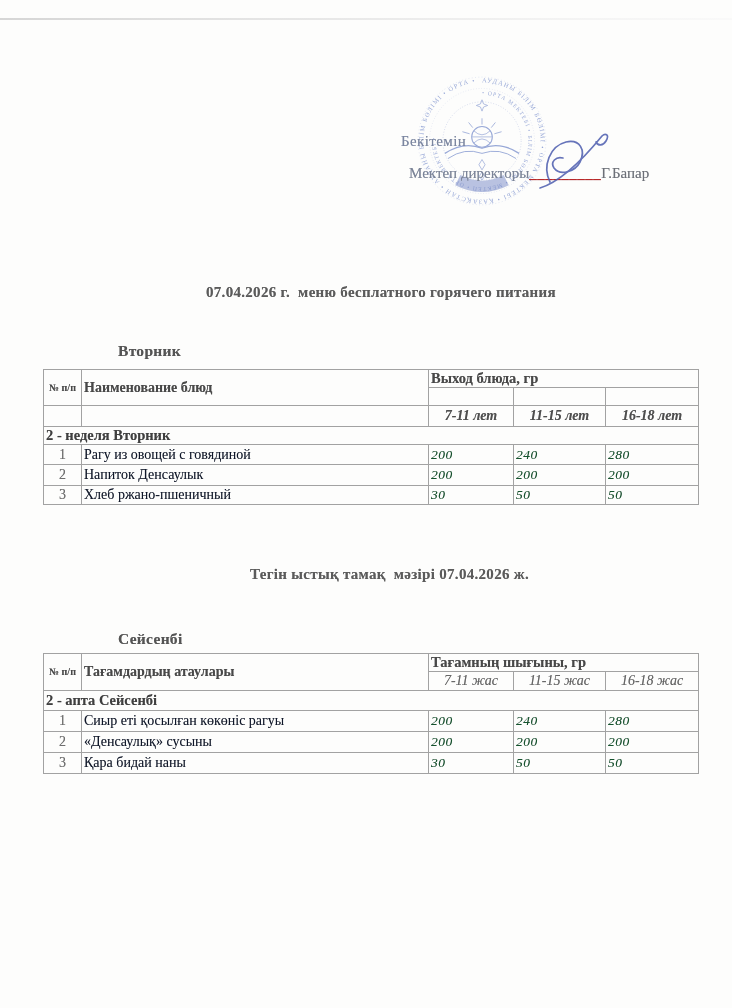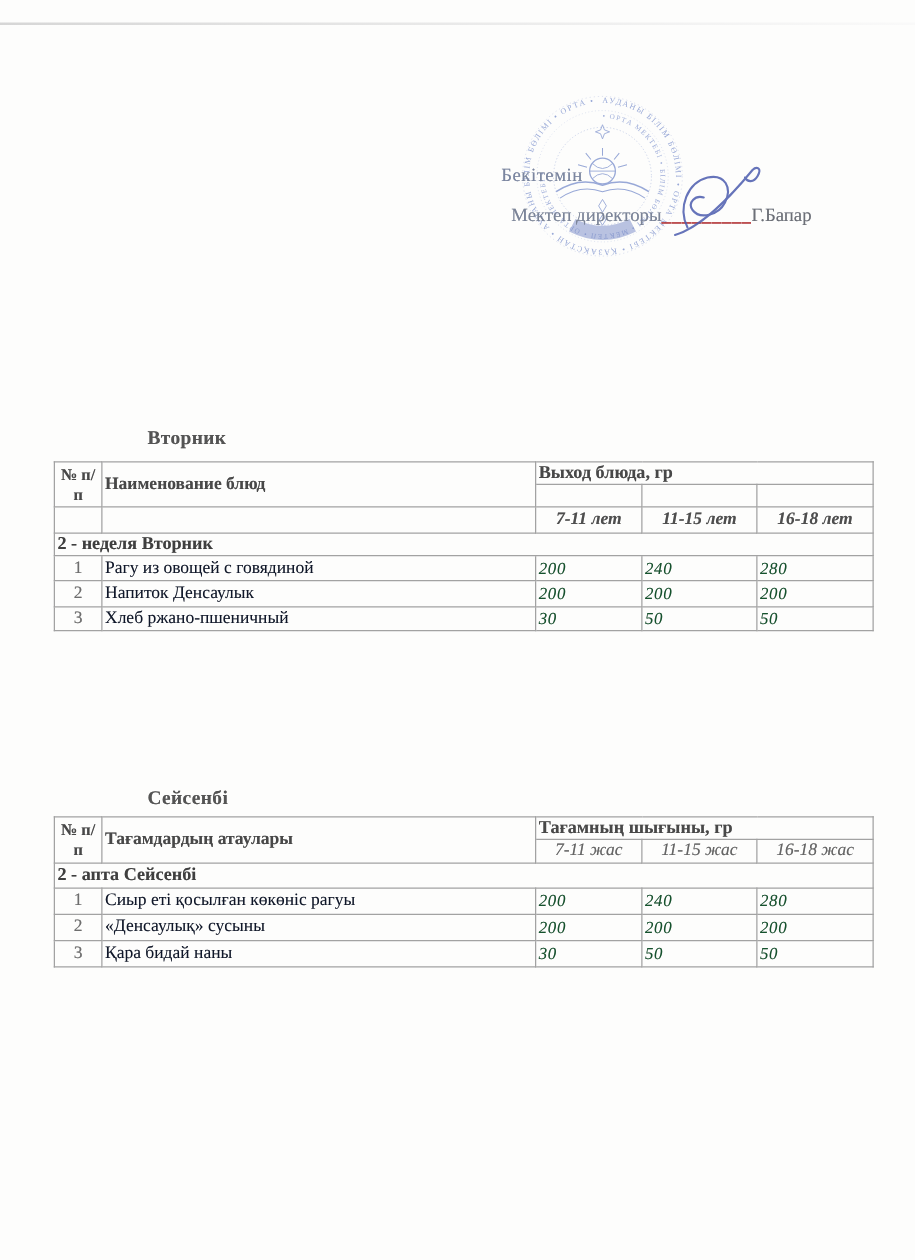--- a/index.html
+++ b/index.html
@@ -61,21 +61,21 @@
     text-shadow:0 0 .45px rgba(86,86,86,.5);
   }
   table.menu-ru{top:369px;}
   table.menu-kz{top:653px;}
   table.menu td{
     border:1px solid #a2a2a2;
     padding:0 2px;overflow:hidden;
     vertical-align:middle;
   }
   td.hdr{font-weight:bold;color:#484848;}
-  td.num-hdr{text-align:center;line-height:1.2;font-size:13px;}
+  td.num-hdr{text-align:center;line-height:1.2;font-size:10px;}
   td.name-hdr{padding-left:8px;margin-left:28px;}
   td.out-hdr{padding-left:12px;font-size:14.5px;}
   td.age{
     text-align:center;font-style:italic;font-weight:bold;
     color:#4e4e4e;font-size:14px;margin-left:44px;
   }
   table.menu-kz td.age{font-weight:normal;color:#666;}
   td.week{
     text-align:left;font-weight:bold;color:#3f3f3f;font-size:14.5px;
   }
@@ -139,20 +139,21 @@
 
   <div class="director-line"><span>Мектеп директоры</span><span class="underscores">_________</span><span class="director-name">Г.Бапар</span></div>
 
   <svg class="signature-svg" viewBox="0 0 82 60" aria-hidden="true">
     <g stroke="#4c5cae" stroke-width="1.7" fill="none" stroke-linecap="round" opacity="0.85">
       <path d="M14,50 C6,34 14,14 30,10 C44,7 50,18 44,30 C39,40 24,44 18,36 C14,30 20,24 27,26"></path>
       <path d="M4,56 C24,50 48,26 66,4 C69,1 74,2 70,9 C67,14 62,14 60,10"></path>
     </g>
   </svg>
 
+  <div class="doc-title title-ru">07.04.2026 г.  меню бесплатного горячего питания</div>
   <div class="day-label day-ru">Вторник</div>
 
   <table class="menu menu-ru">
     <colgroup>
         <col style="width:38px">
         <col style="width:347px">
         <col style="width:85px">
         <col style="width:92px">
         <col style="width:93px">
       </colgroup>
@@ -194,20 +195,21 @@
     <tr class="rD3">
       <td class="rownum">3</td>
       <td class="dish">Хлеб ржано-пшеничный</td>
       <td class="val">30</td>
       <td class="val">50</td>
       <td class="val">50</td>
     </tr>
   </tbody>
     </table>
 
+  <div class="doc-title title-kz">Тегін ыстық тамақ  мәзірі 07.04.2026 ж.</div>
   <div class="day-label day-kz">Сейсенбі</div>
 
   <table class="menu menu-kz">
     <colgroup>
         <col style="width:38px">
         <col style="width:347px">
         <col style="width:85px">
         <col style="width:92px">
         <col style="width:93px">
       </colgroup>

